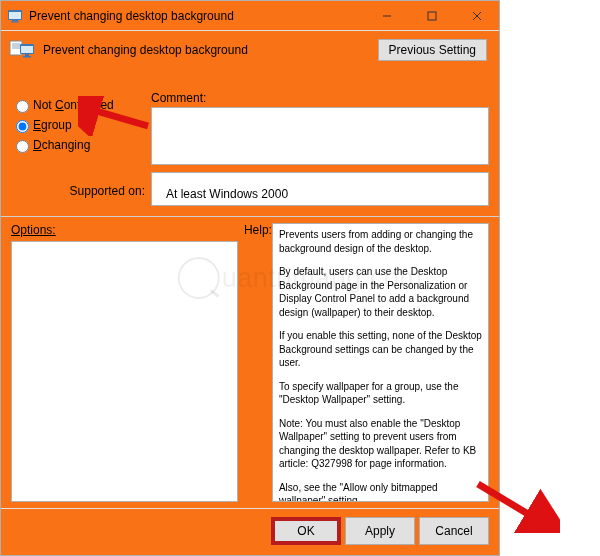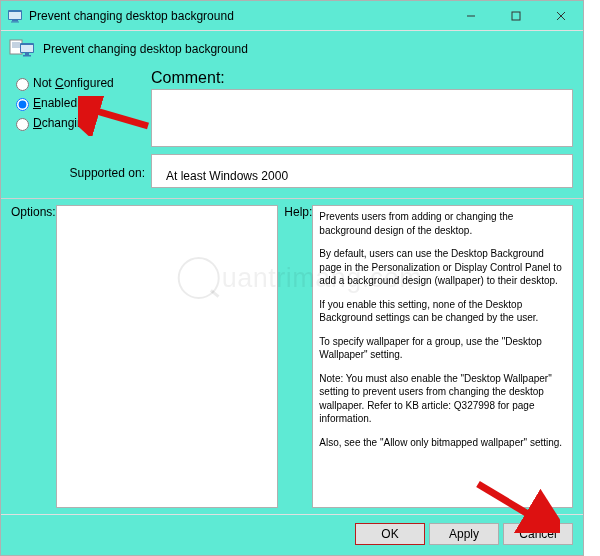--- a/index.html
+++ b/index.html
@@ -8,24 +8,24 @@
     font-family: "Segoe UI", Tahoma, sans-serif;
     font-size: 12px;
     color: #000;
     background: #fff;
     width: 600px;
     height: 556px;
     overflow: hidden;
     position: relative;
   }
   .window {
-    width: 584px;
+    width: 500px;
     height: 556px;
     border: 1px solid #b0b0b0;
-    background: #5eead4;
+    background: #f97316;
     display: flex;
     flex-direction: column;
   }
   
   .titlebar {
     height: 30px;
     display: flex;
     align-items: center;
     border-bottom: 1px solid #e0e0e0;
     padding-left: 6px;
@@ -58,41 +58,42 @@
   .header-row .nav-buttons { display: flex; gap: 6px; margin-right: 4px; }
   .btn {
     font-family: inherit;
     font-size: 12px;
     padding: 3px 10px;
     border: 1px solid #adadad;
     background: #e1e1e1;
     min-width: 70px;
     text-align: center;
   }
-  .btn-default { border: 1px solid #b91c1c; }
+  .btn-default { border: 4px solid #b91c1c; }
   
   .config-area {
     display: flex;
     padding: 4px 10px 2px 10px;
+    margin-top: 20px;
   }
   .radio-col {
     width: 140px;
     padding-top: 2px;
   }
   .radio-row {
     display: flex; align-items: center;
     margin: 4px 0;
     font-size: 12px;
   }
   .radio-row input { margin-right: 4px; }
   .radio-row .hotkey { text-decoration: underline; }
   .comment-col {
     flex: 1;
   }
-  .field-label { font-size: 16px; margin-bottom: 2px; display: block; }
+  .field-label { font-size: 12px; margin-bottom: 2px; display: block; }
   .text-box {
     width: 100%;
     border: 1px solid #b0b0b0;
     background: #fff;
     font-family: inherit;
     font-size: 12px;
     padding: 14px;
     resize: none;
     overflow-y: scroll;
   }
@@ -106,21 +107,21 @@
   
   .hsep { border-top: 1px solid #d0d0d0; margin: 4px 0 6px 0; }
   
   .lower {
     flex: 1;
     display: flex;
     padding: 0 10px 6px 10px;
     gap: 6px;
     min-height: 0;
   }
-  .options-col { flex: 1; display: flex; flex-direction: row; min-width: 0; }
+  .options-col { flex: 1; display: flex; flex-direction: column; min-width: 0; text-decoration: underline; }
   .help-col { flex: 1.08; display: flex; flex-direction: row; min-width: 0; }
   .panel-label { font-size: 12px; margin-bottom: 4px; }
   .panel {
     flex: 1;
     border: 1px solid #b0b0b0;
     background: #fff;
     overflow-y: scroll;
     padding: 4px 6px;
     font-size: 10px;
     line-height: 1.35;
@@ -219,32 +220,33 @@
         <line x1="3" y1="6" x2="11" y2="6" stroke="#8aa5c2"></line>
         <line x1="3" y1="8" x2="11" y2="8" stroke="#8aa5c2"></line>
         <rect x="11" y="4" width="14" height="10" rx="1" fill="#3b78b5"></rect>
         <rect x="12" y="6" width="12" height="7" fill="#d9eaf7"></rect>
         <rect x="16" y="14" width="4" height="2" fill="#3b78b5"></rect>
         <rect x="14" y="16" width="8" height="1.5" fill="#3b78b5"></rect>
       </svg>
     </span>
     <span class="setting-title">Prevent changing desktop background</span>
     <div class="nav-buttons">
+      <button class="btn">Previous Setting</button>
     </div>
   </div>
 
   <div class="config-area">
     <div class="radio-col">
       <label class="radio-row">
         <input type="radio" name="state" style="">
         <span><span>Not </span><span class="hotkey">C</span><span>onfigured</span></span>
       </label>
       <label class="radio-row">
         <input type="radio" name="state" checked="" style="">
-        <span><span class="hotkey">E</span><span>nabled</span></span>
+        <span><span class="hotkey">E</span><span>group</span></span>
       </label>
       <label class="radio-row">
         <input type="radio" name="state" style="">
         <span><span class="hotkey">D</span><span>changing</span></span>
       </label>
     </div>
     <div class="comment-col">
       <span class="field-label">Comment:</span>
       <textarea class="text-box comment-box" style=""></textarea>
     </div>

